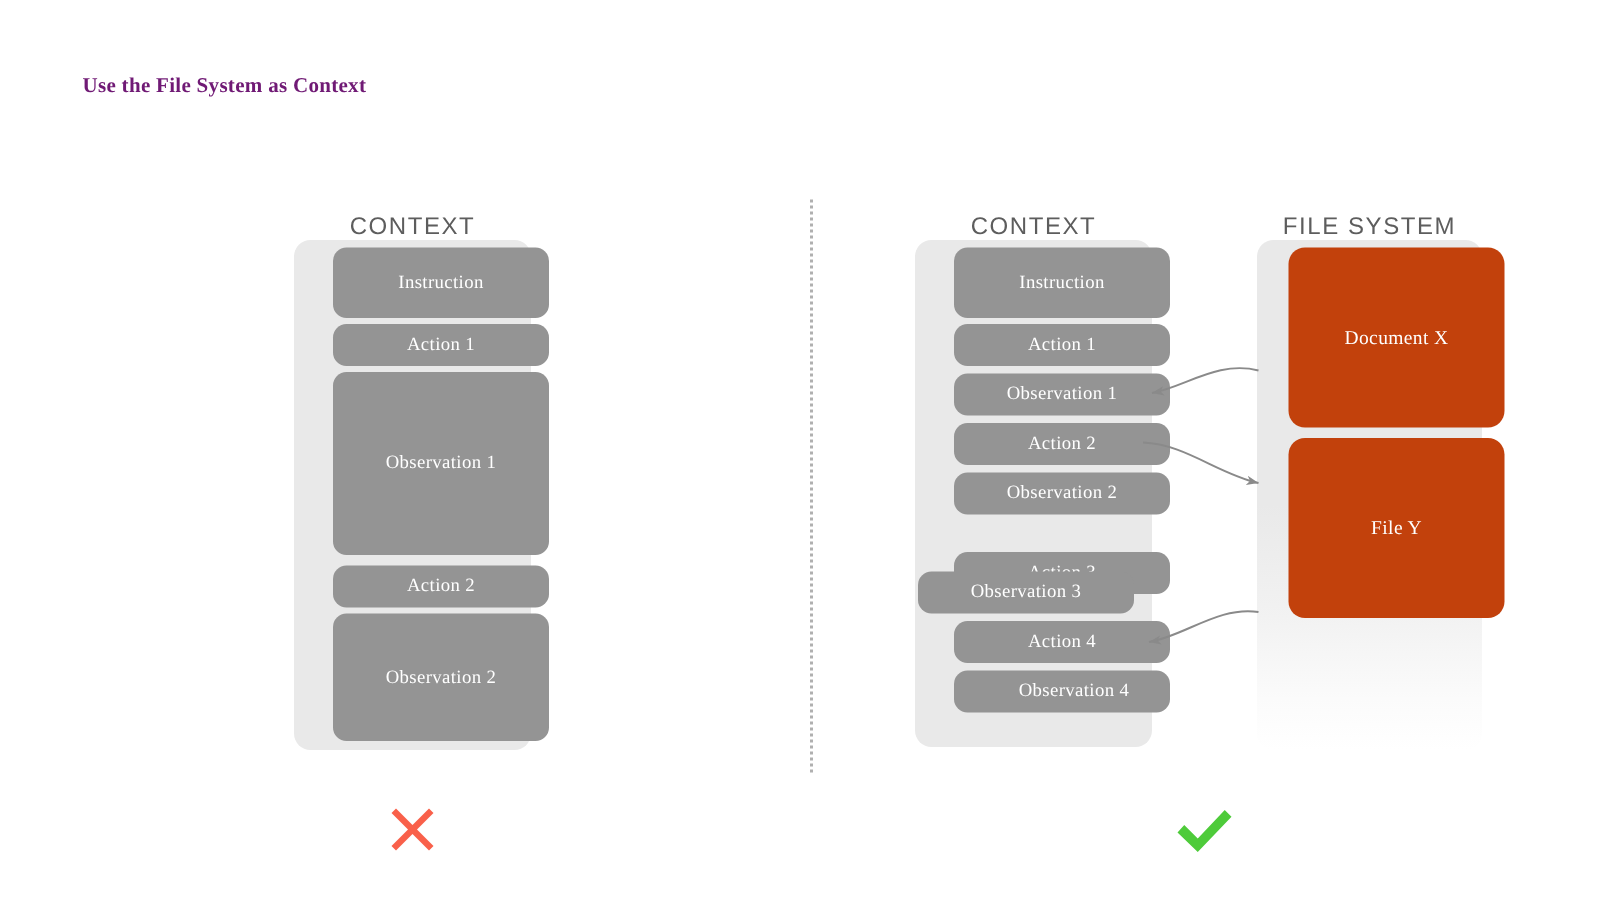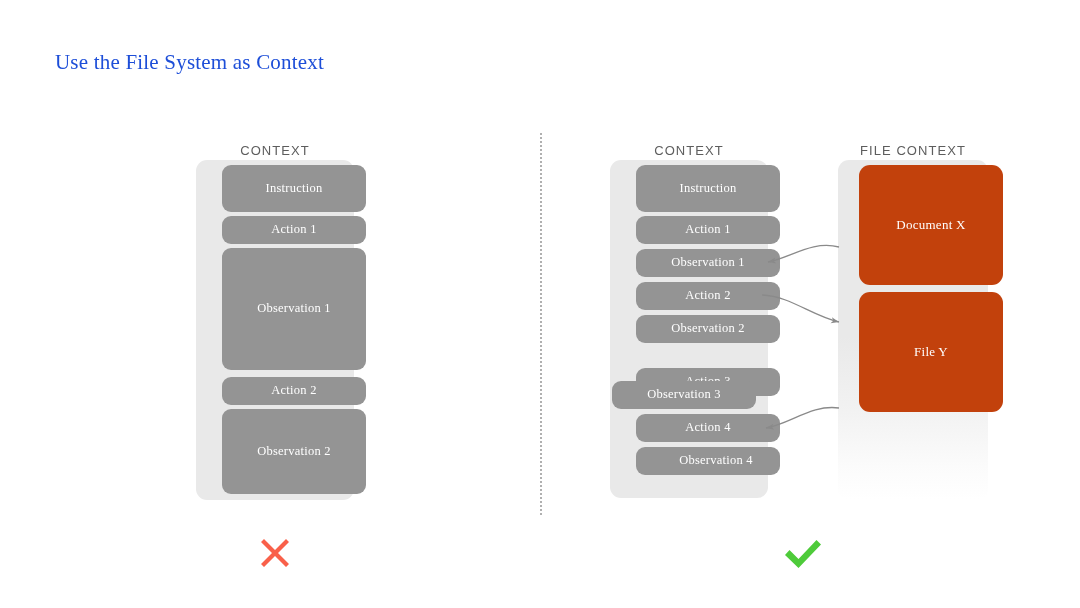--- a/index.html
+++ b/index.html
@@ -9,32 +9,32 @@
     font-family:"Liberation Sans",sans-serif;
     overflow:hidden;
     position:relative;
   }
   #stage{position:absolute;inset:0;}
 
   
   .title{
     position:absolute;left:55px;top:50px;
     font-family:"Liberation Serif",serif;
-    font-weight:normal;
-    font-size:21px;
-    color:#1d4ed8;
+    font-weight:bold;
+    font-size:14px;
+    color:#701a75;
     letter-spacing:.2px;
     white-space:nowrap;
   }
 
   
   .caption{
     position:absolute;
     font-family:"Liberation Sans",sans-serif;
-    font-size:13px;
+    font-size:16px;
     letter-spacing:1.05px;
     color:#5d5d5d;
     text-align:center;
     white-space:nowrap;
   }
 
   
   .panel{
     position:absolute;
     background:#e9e9e9;
@@ -110,21 +110,21 @@
     <div class="block gray" style="left:617px;top:165px;width:144px;height:47px;">Instruction</div>
     <div class="block gray" style="left:617px;top:216px;width:144px;height:28px;">Action 1</div>
     <div class="block gray" style="left:617px;top:249px;width:144px;height:28px;">Observation 1</div>
     <div class="block gray" style="left:617px;top:282px;width:144px;height:28px;">Action 2</div>
     <div class="block gray" style="left:617px;top:315px;width:144px;height:28px;">Observation 2</div>
     <div class="block gray" style="left:617px;top:368px;width:144px;height:28px;">Action 3</div>
     <div class="block gray" style="left:593px;top:381px;width:144px;height:28px;">Observation 3</div>
     <div class="block gray" style="left:617px;top:414px;width:144px;height:28px;">Action 4</div>
     <div class="block gray" style="left:617px;top:447px;width:144px;height:28px;padding-left:16px;">Observation 4</div>
 
-    <div class="caption" style="left:838px;top:143px;width:150px;">FILE CONTEXT</div>
+    <div class="caption" style="left:838px;top:143px;width:150px;">FILE SYSTEM</div>
 
     <div class="panel fade" style="left:838px;top:160px;width:150px;height:340px;"></div>
 
     <div class="block pink" style="left:840px;top:165px;width:144px;height:120px;">Document X</div>
     <div class="block pink" style="left:840px;top:292px;width:144px;height:120px;">File Y</div>
 
     <svg class="connectors" viewBox="0 0 1080 608" aria-hidden="true">
       <defs>
         <marker id="arrowL" markerWidth="9" markerHeight="9" refX="8" refY="4.5" orient="auto-start-reverse" markerUnits="userSpaceOnUse">
           <path d="M8,4.5 L0,1.4 L2.2,4.5 L0,7.6 Z" fill="#8a8a8a"></path>

